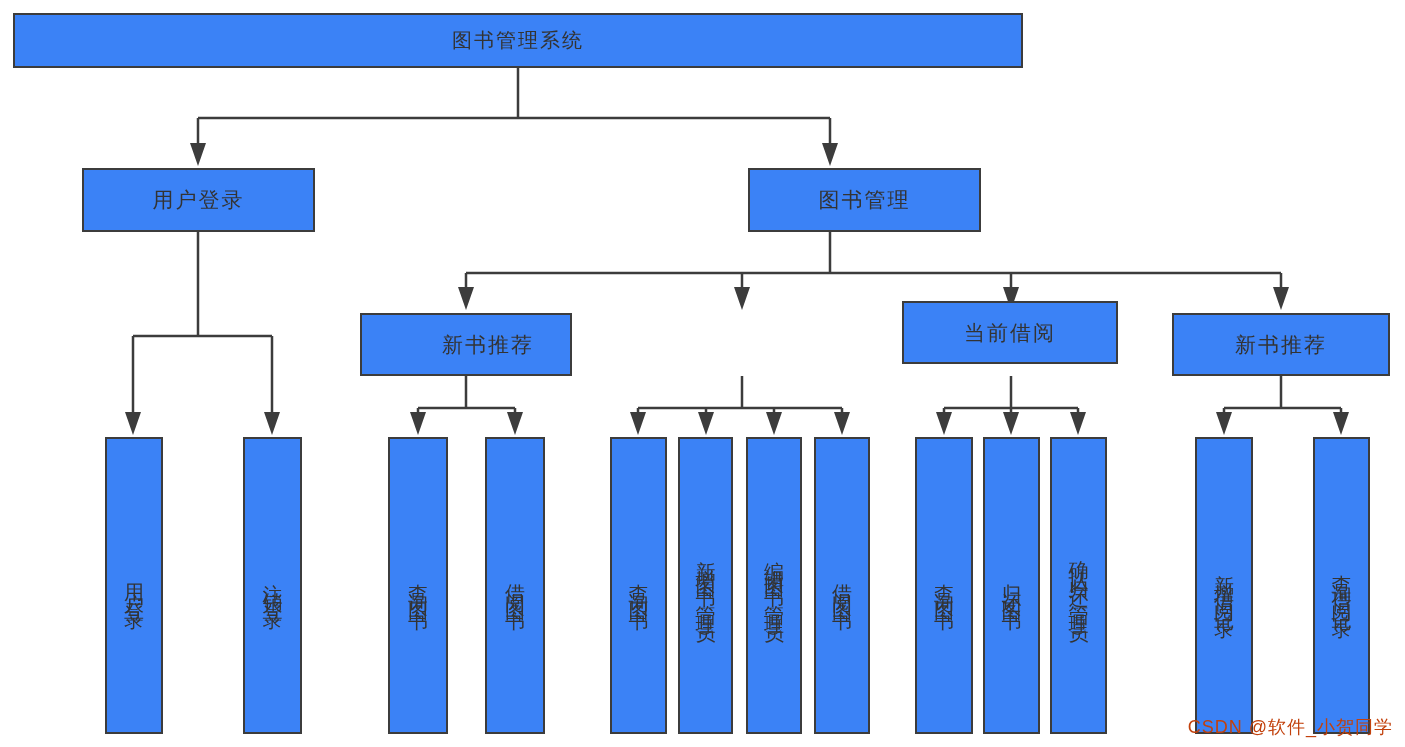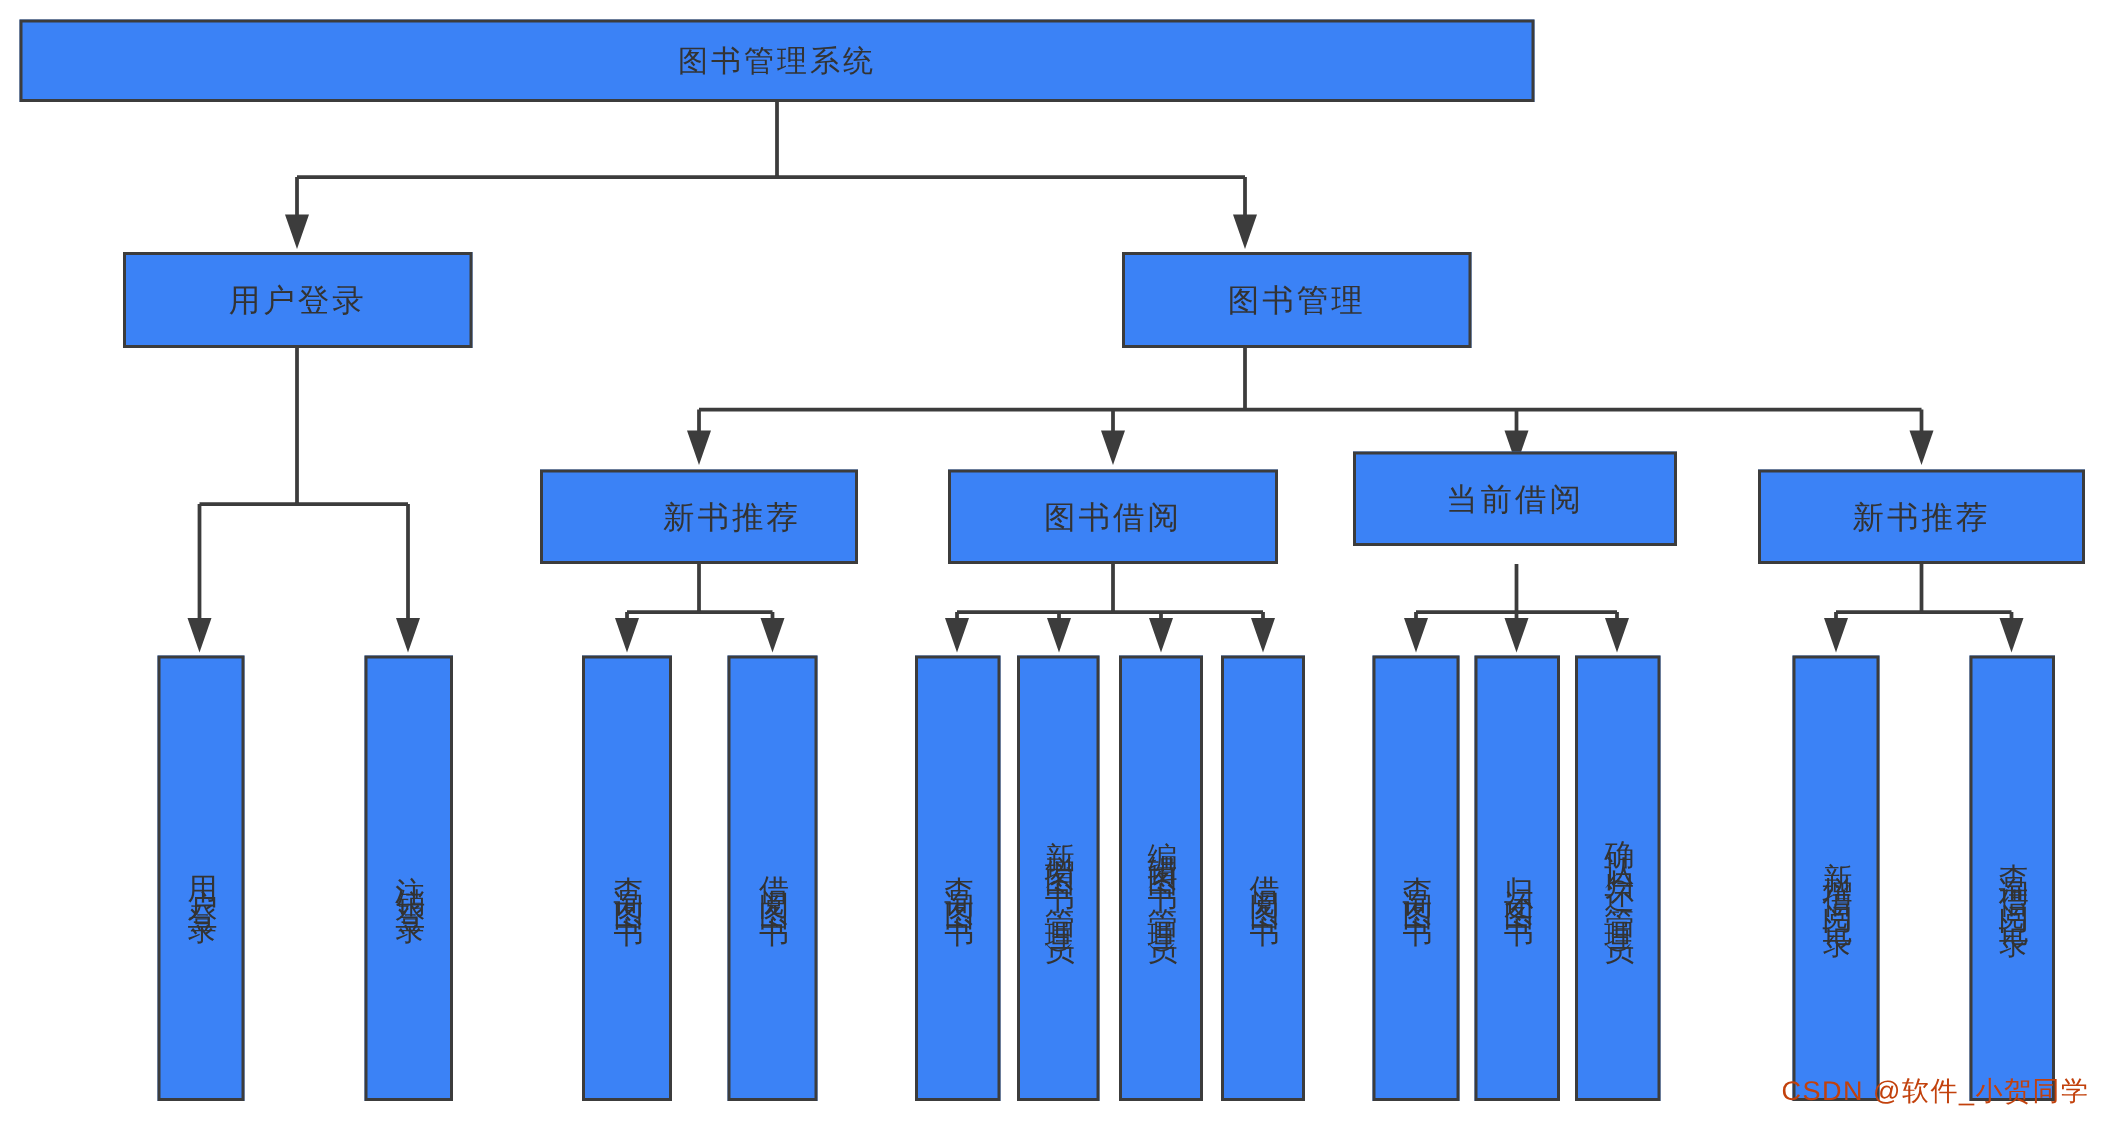--- a/index.html
+++ b/index.html
@@ -80,21 +80,20 @@
       <path d="M1341,435 L1333,412 L1349,412 Z"></path>
     </g>
   </svg>
 
   <div class="node h root" style="left:13px; top:13px; width:1010px; height:55px;">图书管理系统</div>
 
   <div class="node h" style="left:82px; top:168px; width:233px; height:64px;">用户登录</div>
   <div class="node h" style="left:712px; top:168px; width:233px; height:64px;margin-left:36px;">图书管理</div>
 
   <div class="node h" style="left:360px; top:313px; width:212px; height:63px;padding-left:44px;">新书推荐</div>
-  <div class="node h" style="left:632px; top:313px; width:220px; height:63px;">图书借阅</div>
   <div class="node h" style="left:902px; top:301px; width:216px; height:63px;">当前借阅</div>
   <div class="node h" style="left:1172px; top:313px; width:218px; height:63px;">新书推荐</div>
 
   <div class="node v" style="left:105px; top:437px; width:58px; height:297px;">用户登录</div>
   <div class="node v" style="left:243px; top:437px; width:59px; height:297px;">注销登录</div>
 
   <div class="node v" style="left:388px; top:437px; width:60px; height:297px;">查询图书</div>
   <div class="node v" style="left:485px; top:437px; width:60px; height:297px;">借阅图书</div>
 
   <div class="node v" style="left:610px; top:437px; width:57px; height:297px;">查询图书</div>

